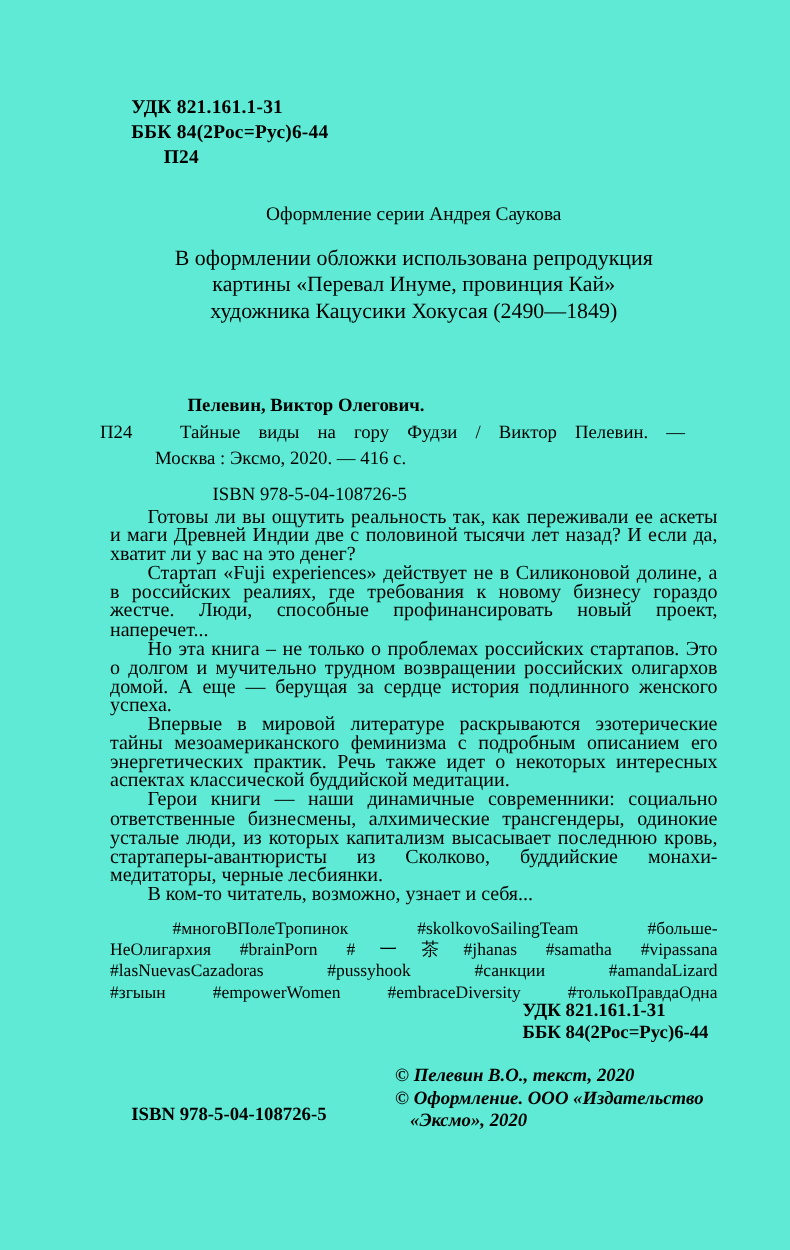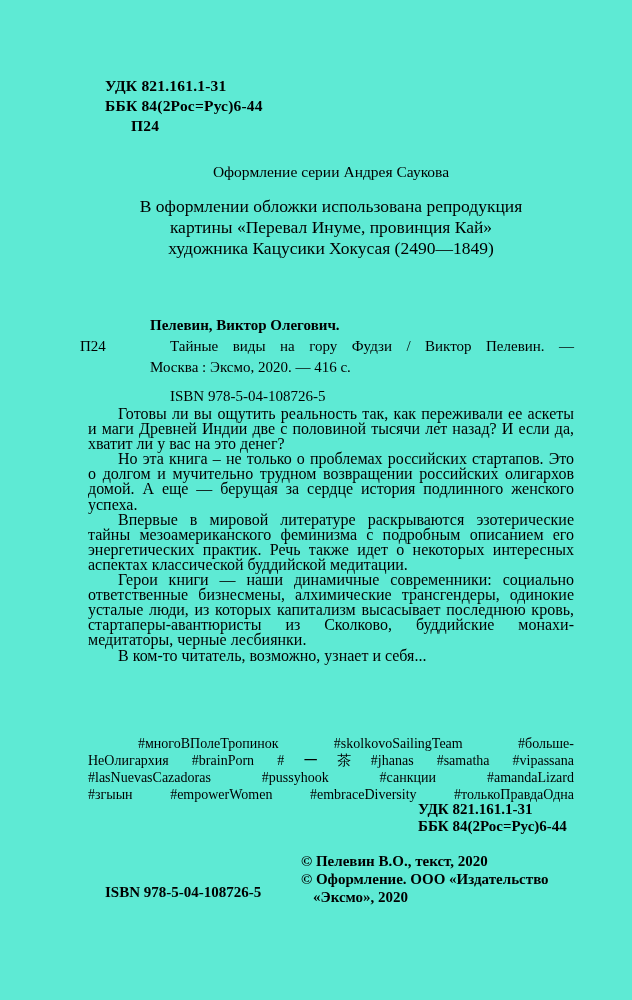--- a/index.html
+++ b/index.html
@@ -23,38 +23,38 @@
   .series { left: 88px; top: 163px; width: 486px; text-align: center; font-size: 15.5px; }
   .series .designer { margin-left: 4px; }
 
   
   .cover-note { left: 88px; top: 196px; width: 486px; text-align: center; font-size: 17.5px; line-height: 21px; }
 
   
   .card { left: 80px; top: 315px; width: 494px; font-size: 15px; line-height: 21px; }
   .card .author-code { position: absolute; left: 0; top: 21px; }
   .card .heading { margin-left: 70px; font-weight: 700; }
-  .card .entry { margin-left: 70px; width: 424px; }
+  .card .entry { margin-left: 44px; width: 424px; }
   .card .entry .l1 { text-align: justify; text-align-last: justify; text-indent: 20px; }
   .card .isbn { margin-left: 90px; margin-top: 8px; }
 
   
   .annotation { left: 88px; top: 406px; width: 486px; font-size: 16px; line-height: 15.1px; text-align: justify; }
   .annotation p { margin: 0; text-indent: 30px; }
 
   
   .hashtags { left: 88px; top: 735px; width: 486px; font-size: 14px; line-height: 17px; }
   .hashtags .line { text-align: justify; text-align-last: justify; }
   .hashtags .line.first { text-indent: 50px; }
 
   
   .bottom-codes { left: 418px; top: 801px; font-size: 15px; font-weight: 700; line-height: 17px; }
 
   
-  .copyright { left: 301px; top: 852px; font-size: 15px; font-weight: 700; line-height: 18px; }
+  .copyright { left: 316px; top: 852px; font-size: 15px; font-weight: 700; line-height: 18px; font-style: italic; }
   .copyright .indent { padding-left: 12px; }
 
   
   .isbn-bottom { left: 105px; top: 884px; font-size: 15px; font-weight: 700; }
 </style>
 </head>
 <body>
 
 <div class="page">
 
@@ -79,20 +79,21 @@
     <div class="heading">Пелевин, Виктор Олегович.</div>
     <div class="entry">
       <div class="l1">Тайные виды на гору Фудзи / Виктор Пелевин. —</div>
       <div class="l2">Москва : Эксмо, 2020. — 416 с.</div>
     </div>
     <div class="isbn">ISBN 978-5-04-108726-5</div>
   </div>
 
   <div class="annotation">
     <p>Готовы ли вы ощутить реальность так, как переживали ее аскеты и маги Древней Индии две с половиной тысячи лет назад? И если да, хватит ли у вас на это денег?</p>
+    <p>Стартап «Fuji experiences» действует не в Силиконовой долине, а в российских реалиях, где требования к новому бизнесу гораздо жестче. Люди, способные профинансировать новый проект, наперечет...</p>
     <p>Но эта книга – не только о проблемах российских стартапов. Это о долгом и мучительно трудном возвращении российских олигархов домой. А еще — берущая за сердце история подлинного женского успеха.</p>
     <p>Впервые в мировой литературе раскрываются эзотерические тайны мезоамериканского феминизма с подробным описанием его энергетических практик. Речь также идет о некоторых интересных аспектах классической буддийской медитации.</p>
     <p>Герои книги — наши динамичные современники: социально ответственные бизнесмены, алхимические трансгендеры, одинокие усталые люди, из которых капитализм высасывает последнюю кровь, стартаперы-авантюристы из Сколково, буддийские монахи-медитаторы, черные лесбиянки.</p>
     <p>В ком-то читатель, возможно, узнает и себя...</p>
   </div>
 
   <div class="hashtags">
     <div class="line first">#многоВПолеТропинок #skolkovoSailingTeam #больше-</div>
     <div class="line">НеОлигархия #brainPorn #一茶#jhanas #samatha #vipassana</div>
     <div class="line">#lasNuevasCazadoras #pussyhook #санкции #amandaLizard</div>

